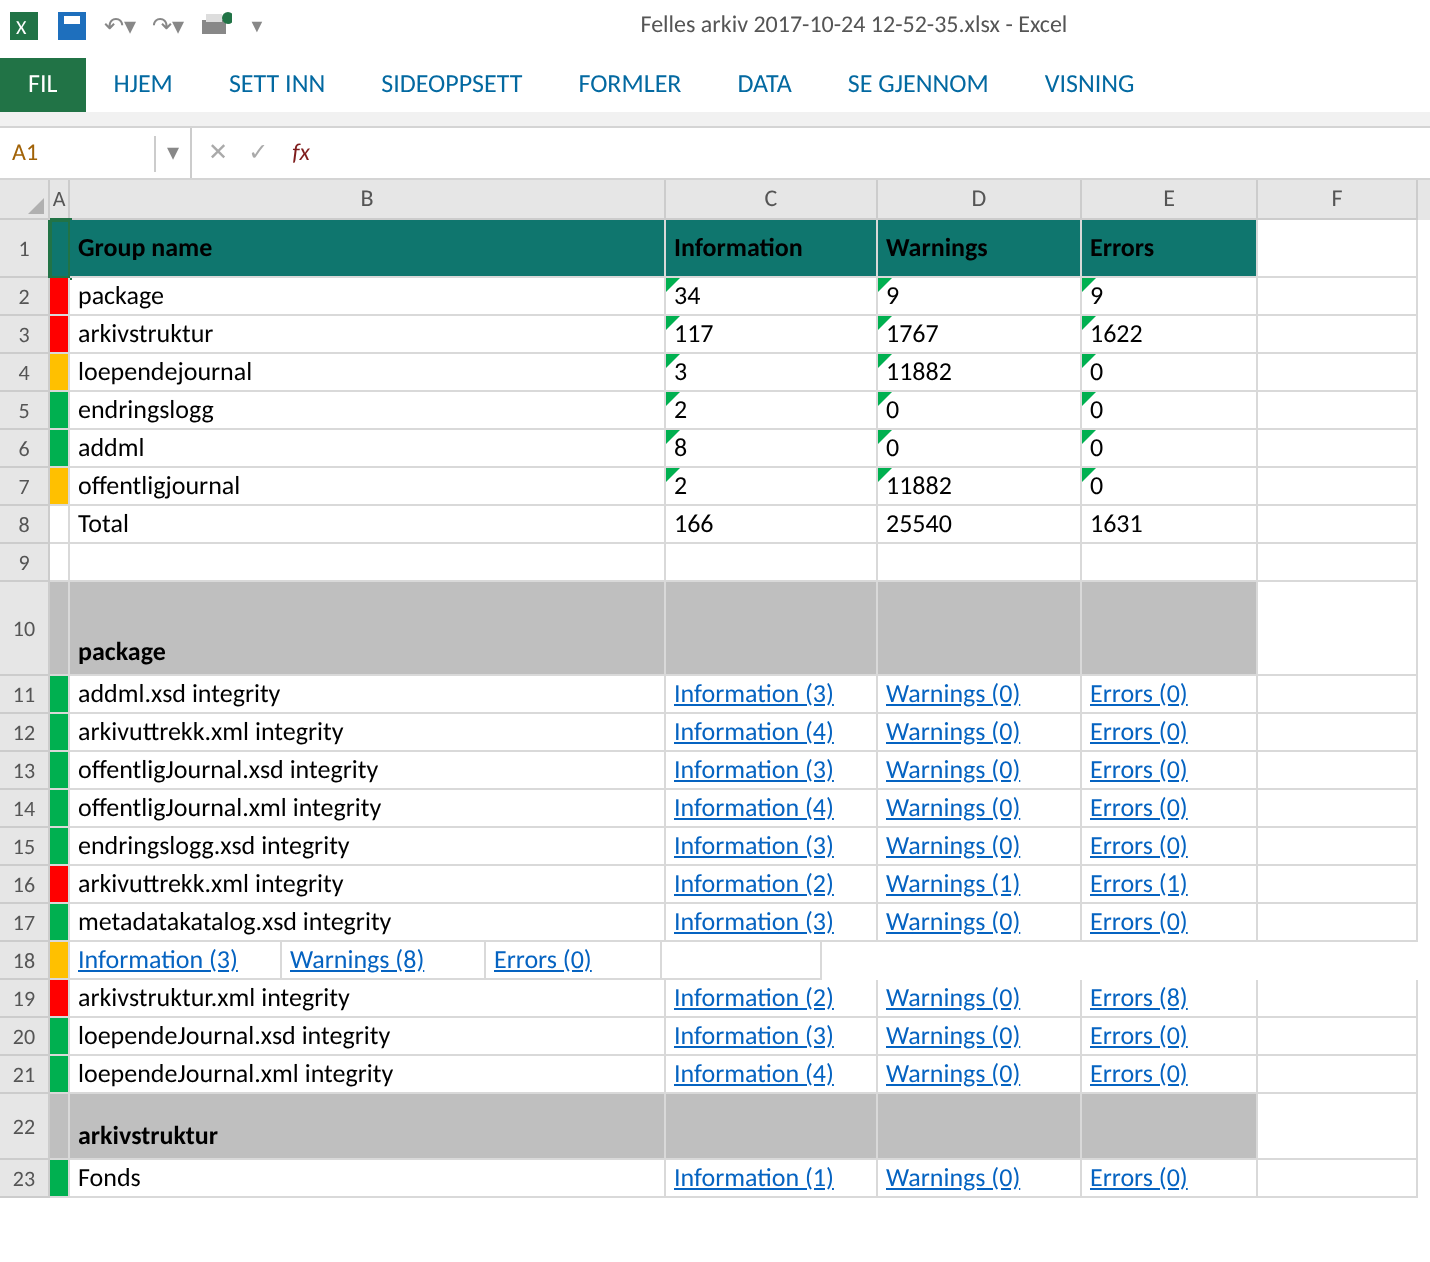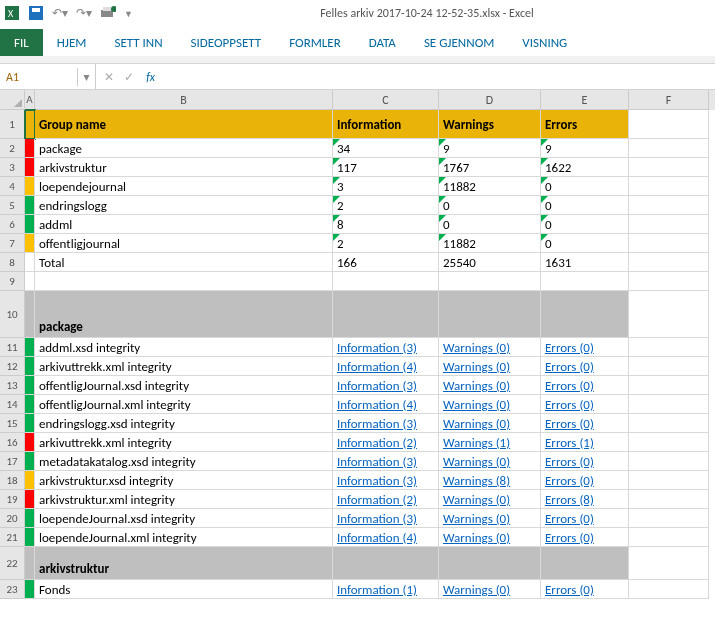--- a/index.html
+++ b/index.html
@@ -13,21 +13,21 @@
 .ribbon-tabs { display: flex; align-items: flex-end; height: 30px; font-size: 13px; }
 .ribbon-tabs .tab { padding: 6px 14px; color: #0369a1; cursor: pointer; }
 .ribbon-tabs .tab.active { background: #217346; color: #fff; }
 
 .ribbon-body { height: 8px; border-bottom: 1px solid #d4d4d4; background: #f1f1f1; }
 
 .namebox-row { display: flex; align-items: center; height: 26px; border-bottom: 1px solid #d4d4d4; background: #fff; }
 .namebox { width: 78px; padding: 2px 6px; border-right: 1px solid #ccc; font-size: 12px; color: #a16207; }
 .namebox-dd { width: 18px; text-align: center; color: #888; border-right: 1px solid #ccc; height: 100%; display:flex; align-items:center; justify-content:center;}
 .fx-icons { display: flex; gap: 10px; padding: 0 8px; color: #aaa; }
-.fx-label { font-style: italic; color: #0369a1; padding: 0 4px; }
+.fx-label { font-style: italic; color: #7f1d1d; padding: 0 4px; }
 .formula-bar { flex: 1; padding: 0 6px; }
 
 .grid-wrap { position: relative; height: 540px; overflow: hidden; }
 
 .col-headers { display: flex; height: 20px; background: #e6e6e6; }
 .rowhead-corner { width: 25px; border-right: 1px solid #ccc; border-bottom: 1px solid #ccc; background: #e6e6e6; position:relative;}
 .rowhead-corner::after{content:"";position:absolute;right:2px;bottom:2px;width:0;height:0;border-left:8px solid transparent;border-bottom:8px solid #b0b0b0;}
 .colA-strip { width: 10px; border-right: 1px solid #ccc; border-bottom: 1px solid #ccc; background: #e6e6e6; display:flex;align-items:center;justify-content:center;color:#555;font-size:11px;}
 .col-header { border-right: 1px solid #ccc; border-bottom: 1px solid #ccc; background: #e6e6e6; text-align: center; line-height: 20px; color: #555; font-size: 12px;}
 .col-B { width: 298px; } .col-C { width: 106px; } .col-D { width: 102px; } .col-E { width: 88px; } .col-F { width: 80px; }
@@ -35,21 +35,21 @@
 .row { display: flex; height: 19px; }
 .row.header-row { height: 29px; }
 .row.pkg-row { height: 47px; }
 .row.struct-row { height: 33px; }
 .row.blank { height: 19px; }
 .rowhead { width: 25px; background: #e6e6e6; border-right: 1px solid #ccc; border-bottom: 1px solid #ccc; text-align: center; font-size: 11px; color: #555; display:flex;align-items:center;justify-content:center;}
 .colA { width: 10px; border-right: 1px solid #d9d9d9; border-bottom: 1px solid #d9d9d9; }
 .cell { border-right: 1px solid #d9d9d9; border-bottom: 1px solid #d9d9d9; padding: 0 4px; display: flex; align-items: center; font-size: 13px; color: #000; overflow: hidden; white-space: nowrap; position: relative; }
 .cell.B { width: 298px; } .cell.C { width: 106px; } .cell.D { width: 102px; } .cell.E { width: 88px; } .cell.F { width: 80px; }
 
-.hdr { background: #eab308; font-weight: bold; font-size: 13px; }
+.hdr { background: #0f766e; font-weight: bold; font-size: 13px; }
 .section { background: #bfbfbf; font-weight: bold; font-size: 13px; align-items: flex-end; padding-bottom: 3px;}
 .link { color: #0563c1; text-decoration: underline; cursor: pointer; }
 
 .mark-green::before { content:""; position:absolute; top:0; left:0; width:0; height:0; border-top: 7px solid #00b050; border-right: 7px solid transparent; }
 
 .colA.green{ background:#00b050;}
 .colA.red{ background:#ff0000;}
 .colA.orange{ background:#ffc000;}
 .colA.none{}
 
@@ -313,21 +313,20 @@
           <span class="link">Warnings (0)</span>
         </div>
         <div class="cell E ">
           <span class="link">Errors (0)</span>
         </div>
         <div class="cell F "></div>
       </div>
       <div class="row">
         <div class="rowhead">18</div>
         <div class="colA orange"></div>
-        <div class="cell B ">arkivstruktur.xsd integrity</div>
         <div class="cell C ">
           <span class="link">Information (3)</span>
         </div>
         <div class="cell D ">
           <span class="link">Warnings (8)</span>
         </div>
         <div class="cell E ">
           <span class="link">Errors (0)</span>
         </div>
         <div class="cell F "></div>

